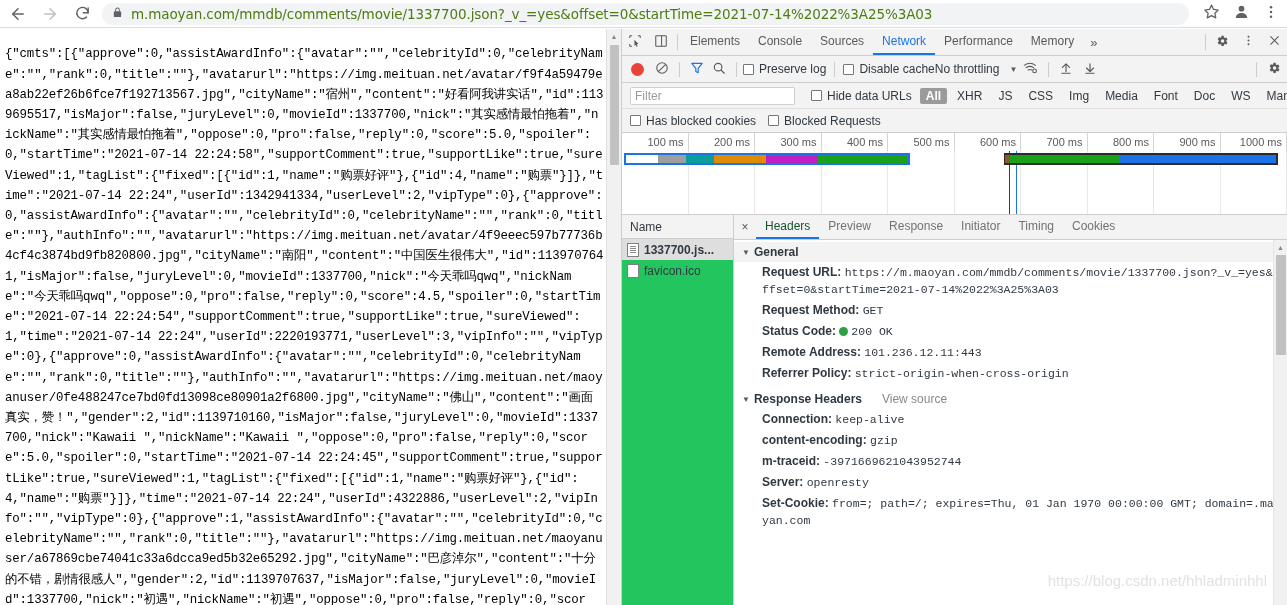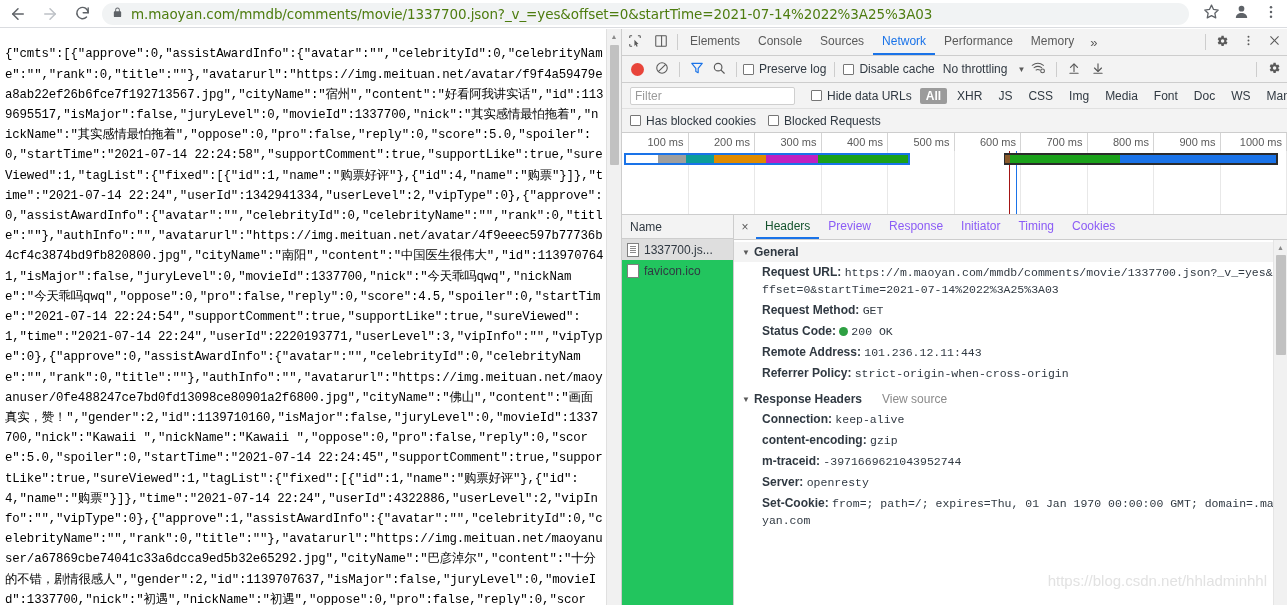--- a/index.html
+++ b/index.html
@@ -114,21 +114,21 @@
   .record-dot {
     width: 13px; height: 13px; border-radius: 50%;
     background: #e8443a; margin: 0 7px 0 3px;
   }
   .ico { color: #5a5a5a; display: flex; align-items: center; justify-content: center; }
   .cb {
     width: 11px; height: 11px; border: 1px solid #767676;
     background: #fff; border-radius: 1px; margin-right: 5px; flex: none;
   }
   .cb-label { display: flex; align-items: center; color: #303942; font-size: 12px; white-space: nowrap; }
-  .throttle { font-size: 12px; color: #303942; margin-left: 8px; white-space: nowrap; }
+  .throttle { font-size: 12px; color: #303942; margin-left: 0; white-space: nowrap; }
   .caret { font-size: 8px; color: #5a5a5a; margin-left: 10px; }
 
   
   #dt-filterbar {
     height: 26px; flex: none;
     background: #f3f3f3; border-bottom: 1px solid #e0e0e0;
     display: flex; align-items: center; padding-left: 8px;
   }
   #filter-input {
     width: 176px; height: 18px; background: #fff;
@@ -187,21 +187,21 @@
   #req-header {
     height: 24px; display: flex; align-items: center;
     padding-left: 8px; font-size: 12px; color: #303942;
     background: #f3f3f3; border-bottom: 1px solid #cdcdcd;
   }
   .req-row {
     height: 21px; display: flex; align-items: center;
     padding-left: 5px; font-size: 12px; color: #303942;
     white-space: nowrap; overflow: hidden;
   }
-  .req-row.selected { background: #dedede; }
+  .req-row.selected { background: #dedede; font-weight: bold; }
   .file-ico {
     width: 12px; height: 14px; flex: none; margin-right: 5px;
     border: 1px solid #808080; background: #fff; position: relative;
   }
   .file-ico.doc::after {
     content: ""; position: absolute; left: 2px; top: 2px;
     width: 6px; height: 8px;
     background: repeating-linear-gradient(to bottom, #8a8a8a 0 1px, transparent 1px 2px);
   }
 
@@ -210,21 +210,21 @@
     height: 25px; flex: none; background: #f3f3f3;
     border-bottom: 1px solid #cdcdcd;
     display: flex; align-items: stretch;
   }
   #detail-close {
     width: 22px; display: flex; align-items: center; justify-content: center;
     color: #5a5a5a; font-size: 12px;
   }
   .d-tab {
     padding: 0 9px; display: flex; align-items: center;
-    font-size: 12px; color: #8b5cf6; white-space: nowrap;
+    font-size: 12px; color: #737373; white-space: nowrap;
     border-bottom: 2px solid transparent;
   }
   .d-tab.active { color: #14532d; border-bottom-color: #1a73e8; }
 
   #detail-content {
     flex: 1; overflow: hidden; position: relative;
     font-family: "Liberation Sans", sans-serif;
     padding-top: 2px;
   }
   .section-head {

